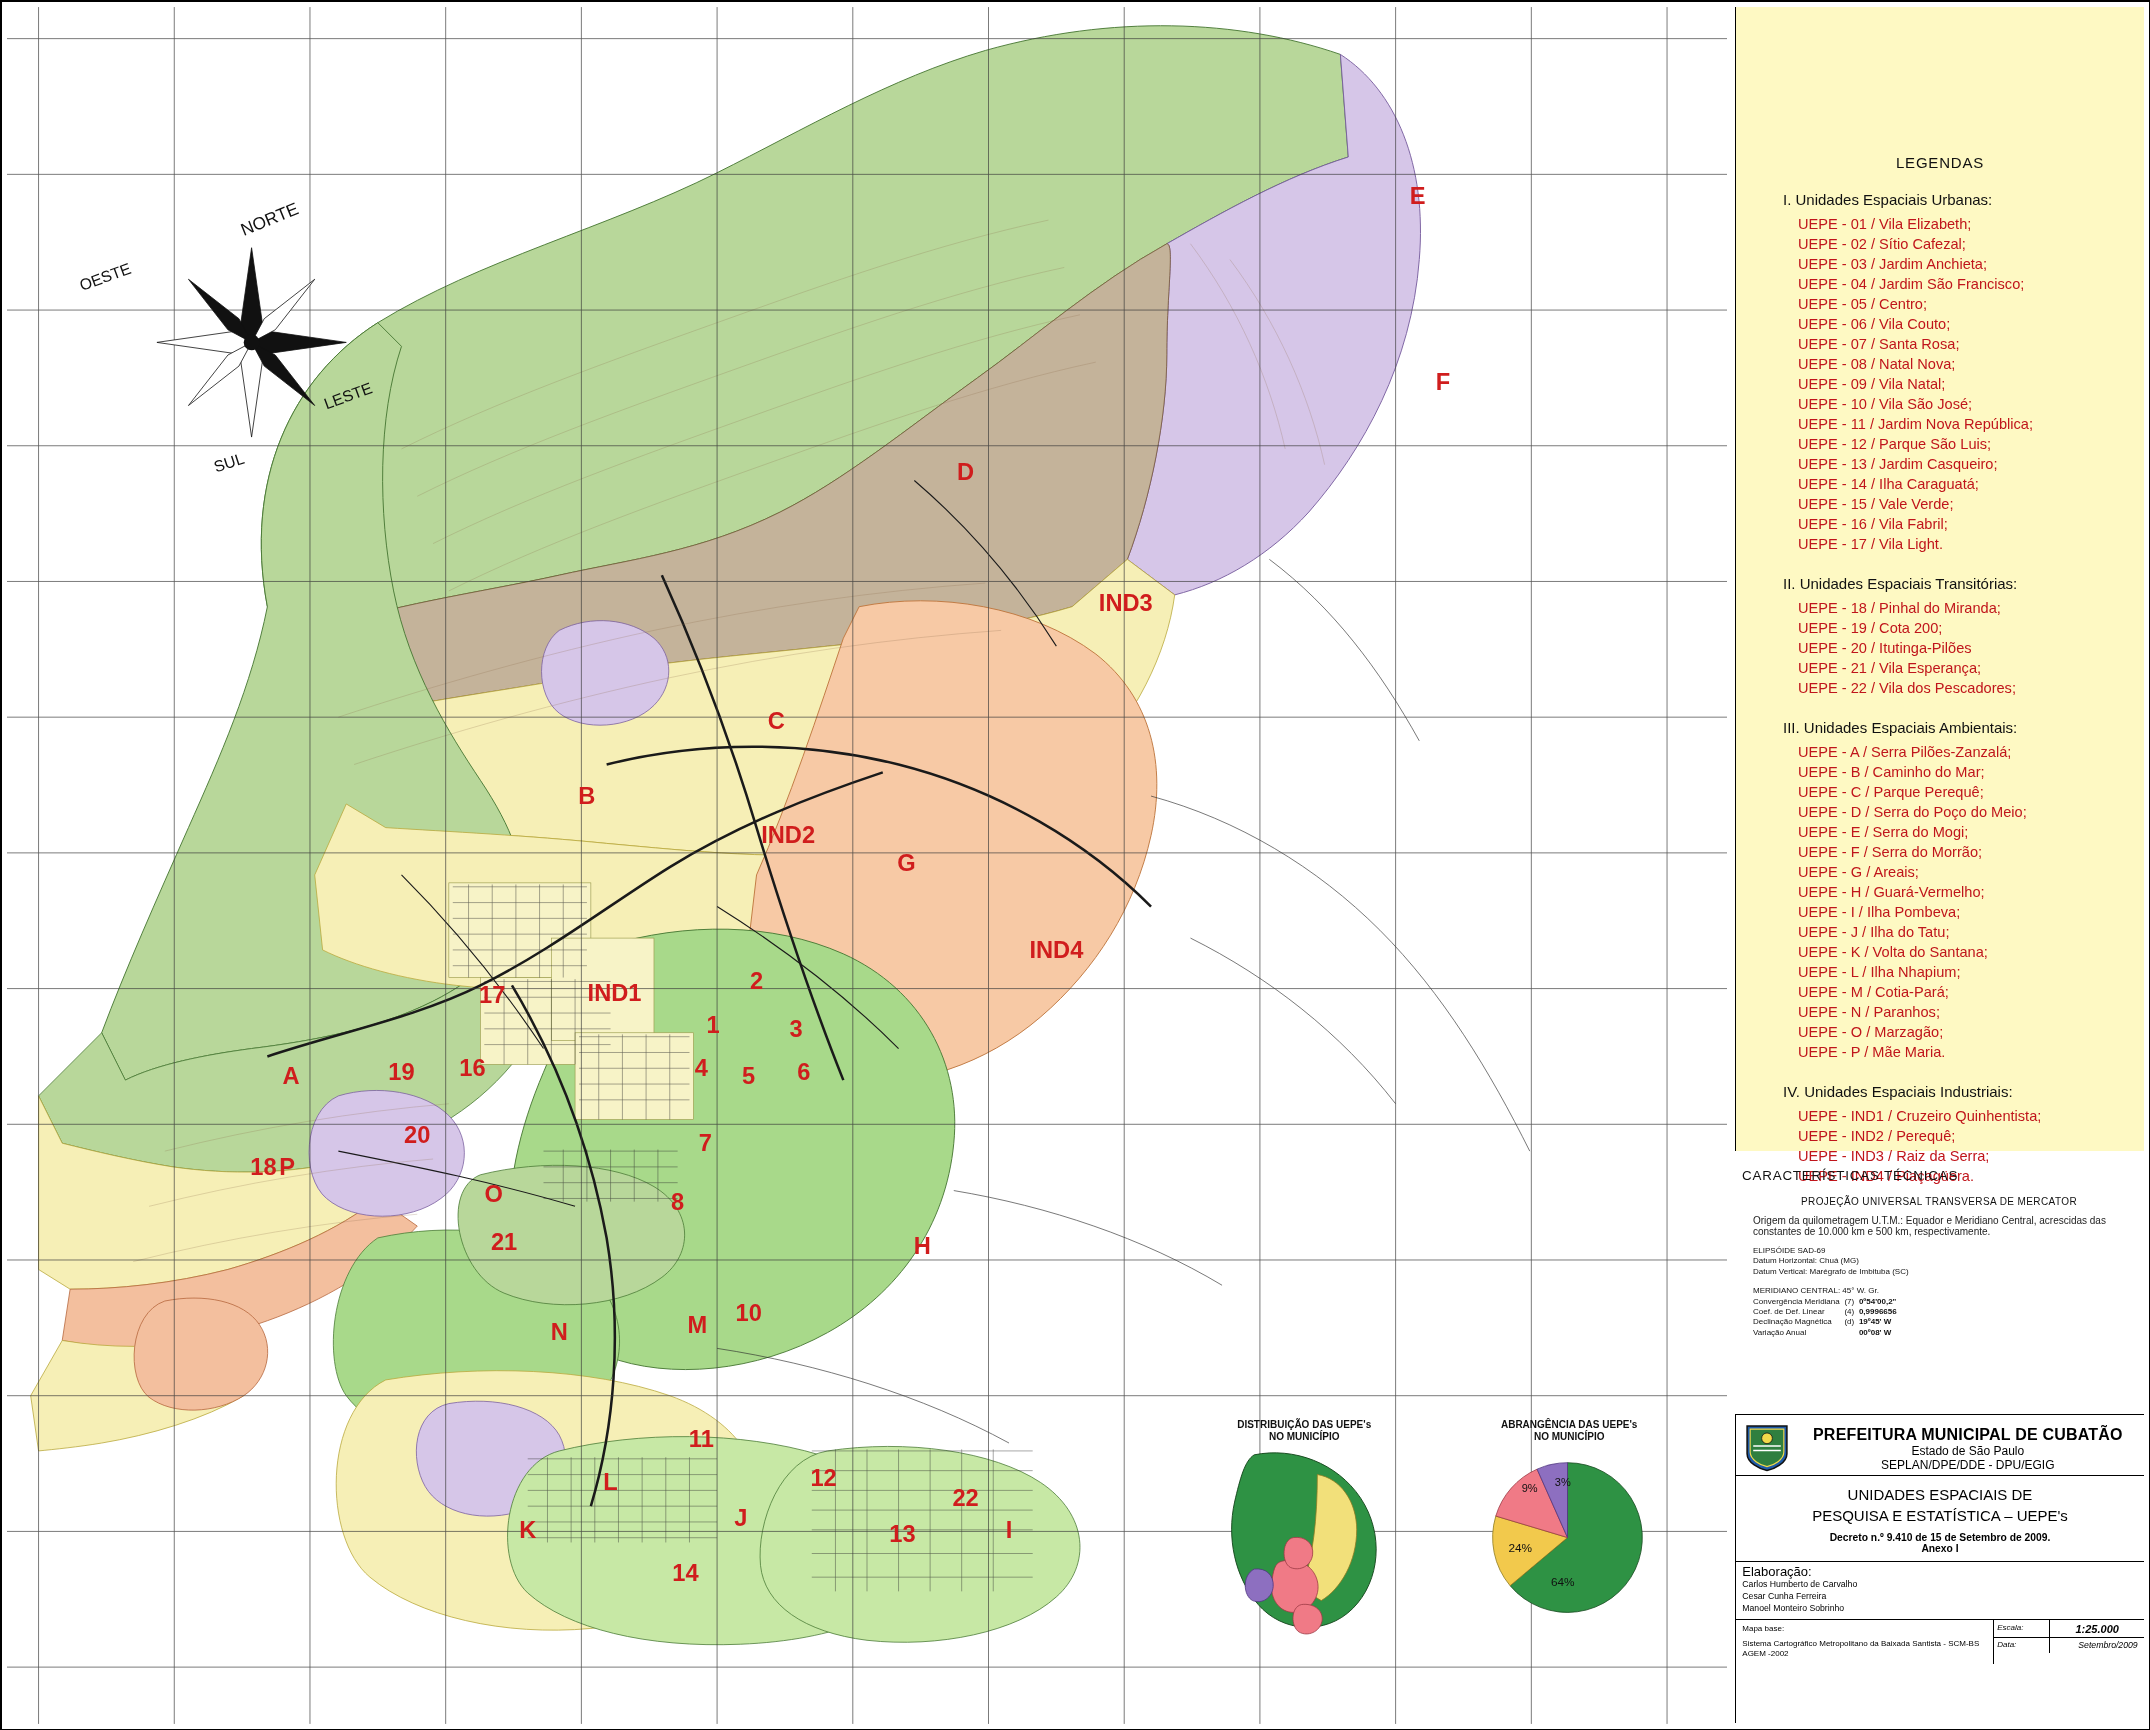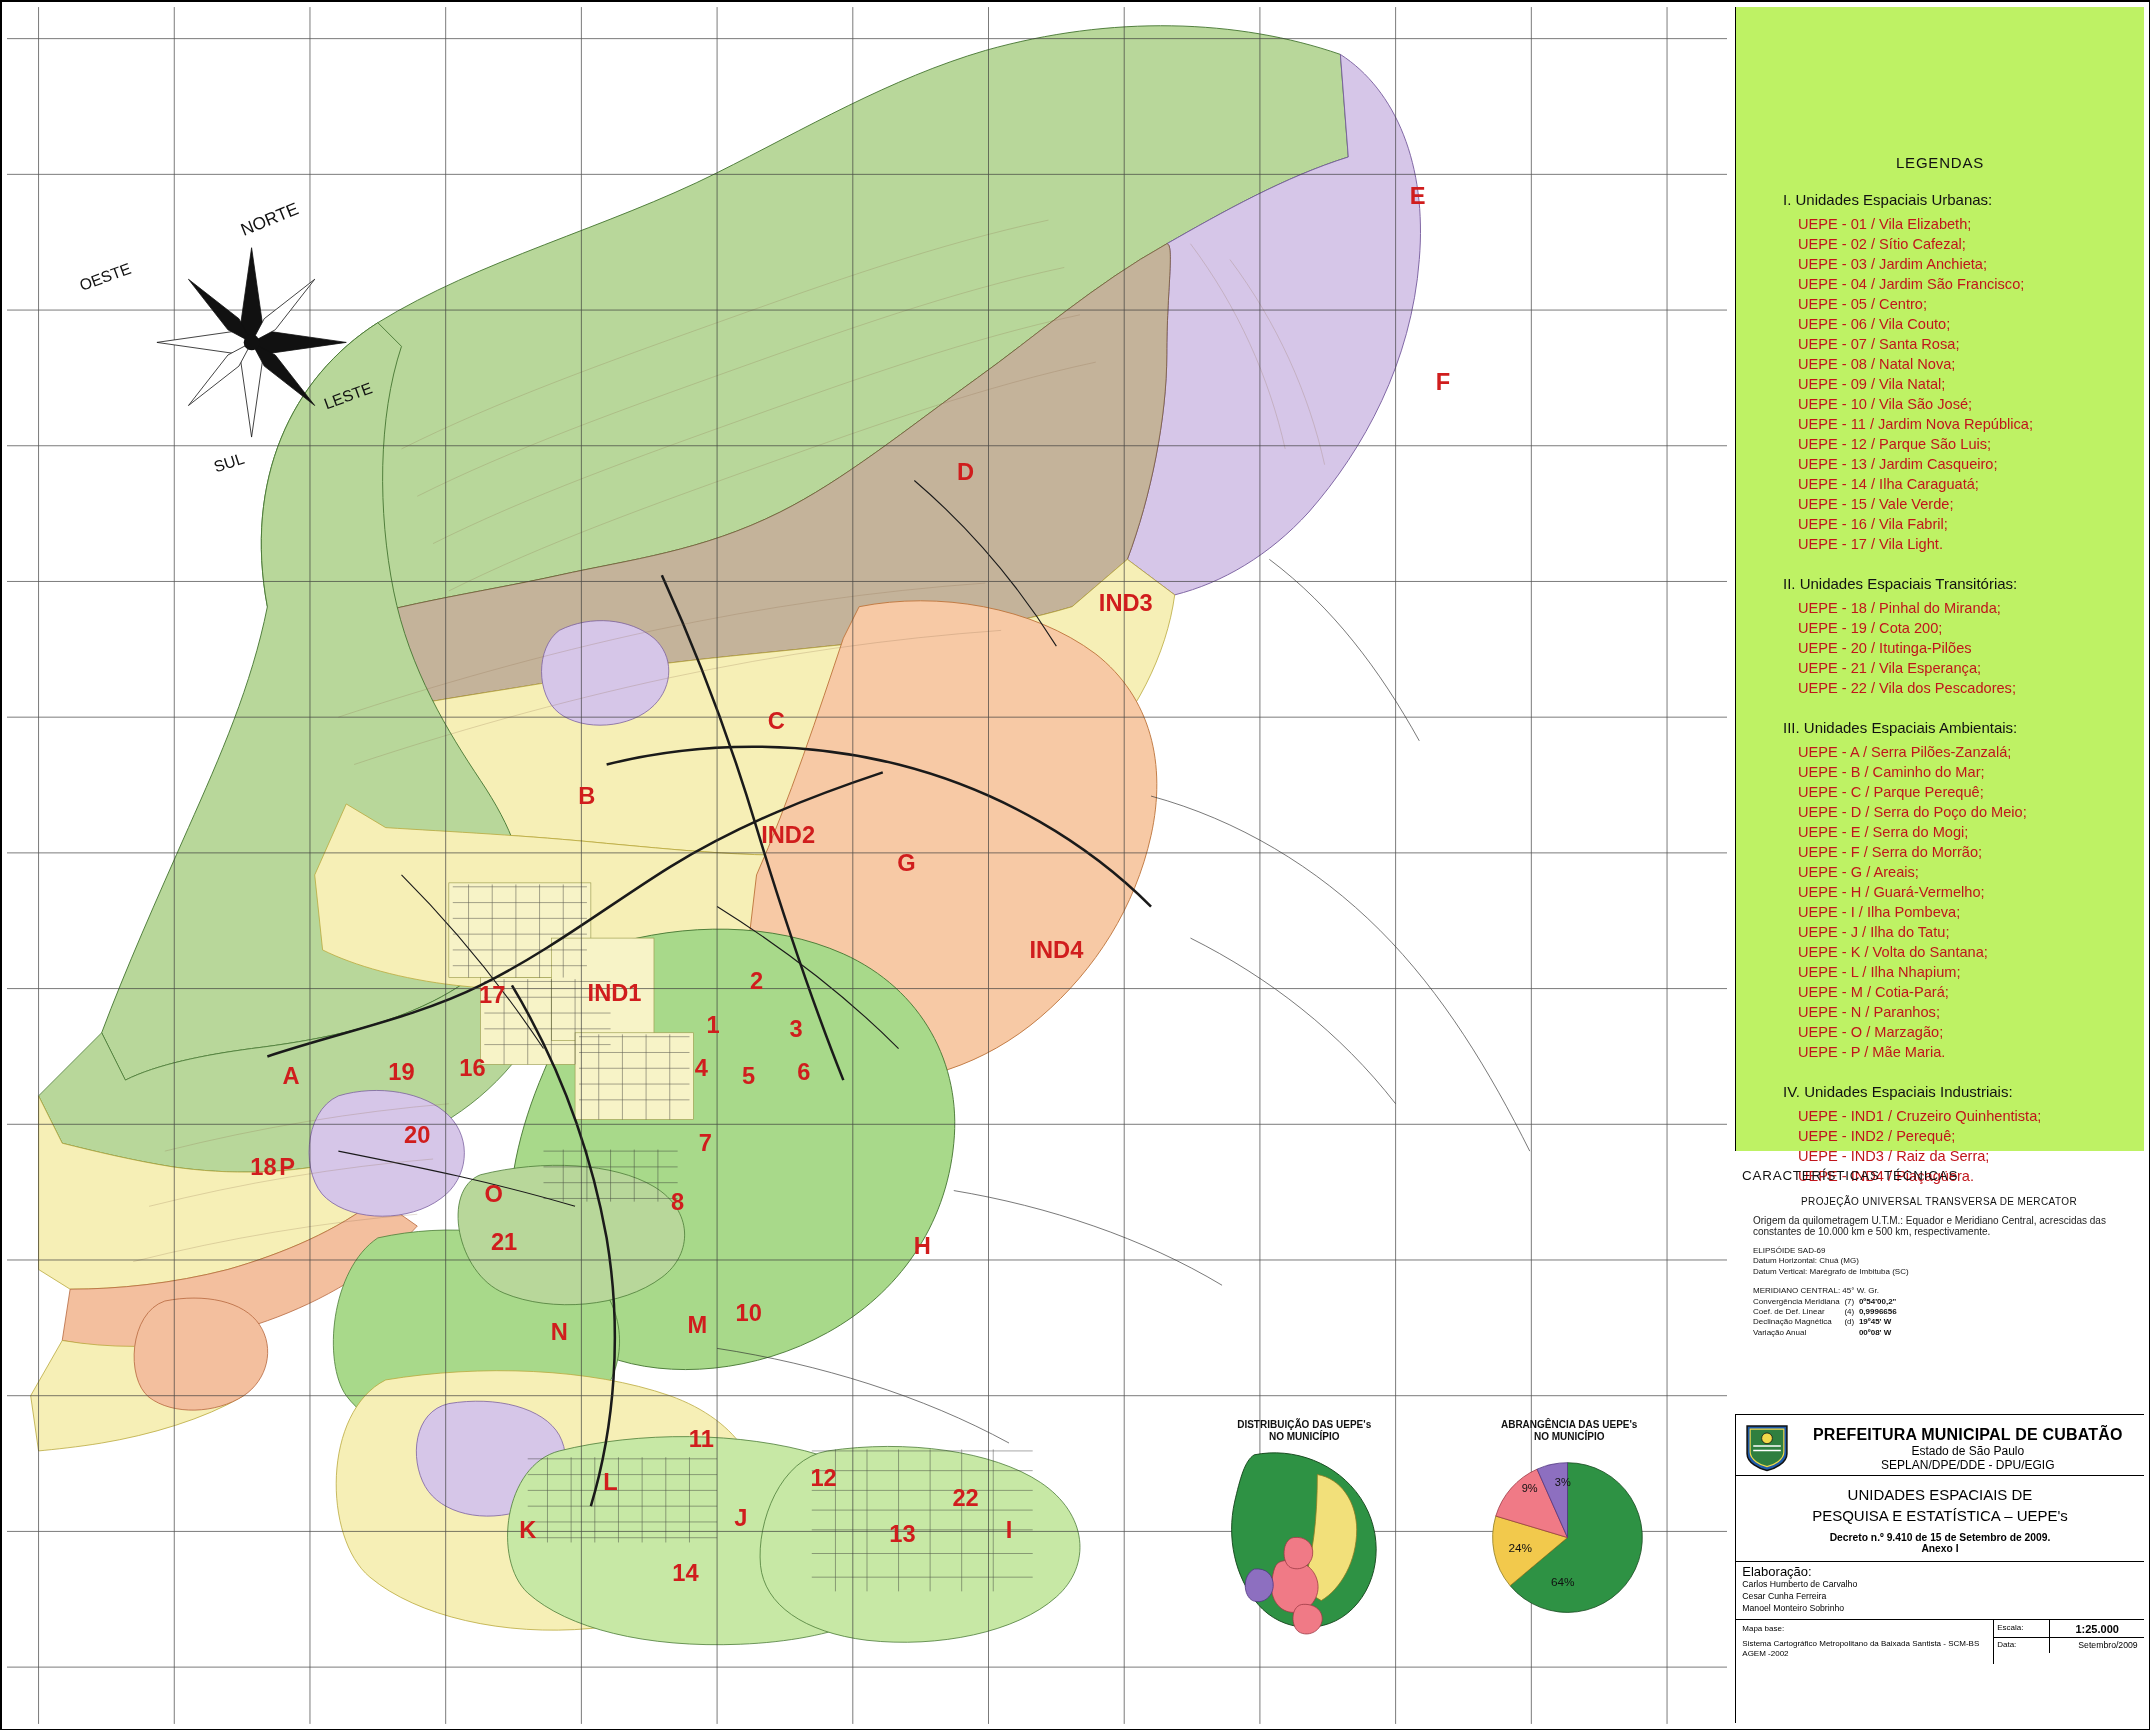--- a/index.html
+++ b/index.html
@@ -1,21 +1,21 @@
 <!DOCTYPE html>
 <html style="font-size:12.6px"><head>
 <meta charset="utf-8">
 <style>
   html,body{margin:0;padding:0;background:#fff;}
   body{width:2151px;height:1731px;font-family:"Liberation Sans",sans-serif;overflow:hidden;}
   .sheet{position:relative;width:2151px;height:1731px;box-sizing:border-box;border:2.4px solid #000;background:#fff;}
   .mapwrap{position:absolute;left:4.7px;top:4.7px;width:1720px;height:1717px;overflow:hidden;background:#ffffff;}
   .mapsvg{position:absolute;left:0;top:0;}
   
-  .legend{position:absolute;left:1733px;top:4.7px;width:409px;height:1144px;background:#bef264;border-left:1.6px solid #000;box-sizing:border-box;padding:0;}
+  .legend{position:absolute;left:1733px;top:4.7px;width:409px;height:1144px;background:#fef9c3;border-left:1.6px solid #000;box-sizing:border-box;padding:0;}
   .legend-title{text-align:center;font-size:15px;letter-spacing:0.8px;color:#111;margin-top:147px;}
   .leg-section{margin:20.5px 0 0 47px;font-size:15px;color:#111;}
   .leg-items{margin:6.3px 0 0 62px;}
   .leg-row{font-size:14.6px;color:#c0151b;line-height:20px;white-space:nowrap;}
   .leg-row .code{color:#c0151b;}
   .leg-row .nm{color:#c0151b;}
   
   .tech{position:absolute;left:1740px;top:1166px;width:394px;height:237px;font-size:9.5px;color:#111;}
   .tech h4{font-weight:normal;font-size:13.4px;letter-spacing:0.8px;margin:0 0 12.6px 0;}
   .tech .l1{text-align:center;font-size:10px;letter-spacing:0.4px;margin-bottom:8px;}
@@ -32,21 +32,21 @@
   .tb-head-txt .est{font-size:12px;}
   .tb-head-txt .sec{font-size:12px;}
   .tb-mid{border-top:1.2px solid #000;text-align:center;padding:8px 3.2px 6.3px 3.2px;}
   .tb-mid .t1{font-size:15px;line-height:21px;}
   .tb-mid .t2{font-size:10.3px;font-weight:bold;margin-top:6.3px;}
   .tb-mid .t3{font-size:10.3px;font-weight:bold;}
   .tb-elab{border-top:1.2px solid #000;padding:4.7px 6.3px;font-size:8.7px;line-height:12px;}
   .tb-elab .lbl{font-size:13px;}
   .tb-bottom{display:flex;border-top:1.2px solid #000;}
   .tb-base{flex:1;padding:4px 6.3px;font-size:8px;line-height:10.3px;border-right:1.2px solid #000;}
-  .tb-scale{width:150px;font-size:8.7px;}
+  .tb-scale{width:150px;font-size:8.7px;font-style:italic;}
   .tb-scale .row{display:flex;border-bottom:1.2px solid #000;}
   .tb-scale .row:last-child{border-bottom:none;}
   .tb-scale .k{width:49px;padding:2.4px 3.2px;border-right:1.2px solid #000;font-size:8px;}
   .tb-scale .v{flex:1;padding:2.4px 3.2px;text-align:center;font-size:11px;font-weight:bold;}
   .tb-scale .v.small{font-size:8.7px;font-weight:normal;text-align:right;padding-right:6.3px;}
   
   .inset{position:absolute;color:#111;}
   .inset-title{text-align:center;font-size:10px;line-height:12px;font-weight:bold;}
   .mini-legend{font-size:9px;line-height:12.6px;}
   .mini-legend .sw{display:inline-block;width:12.6px;height:8px;border:0.8px solid #333;margin-right:4.7px;vertical-align:middle;}

